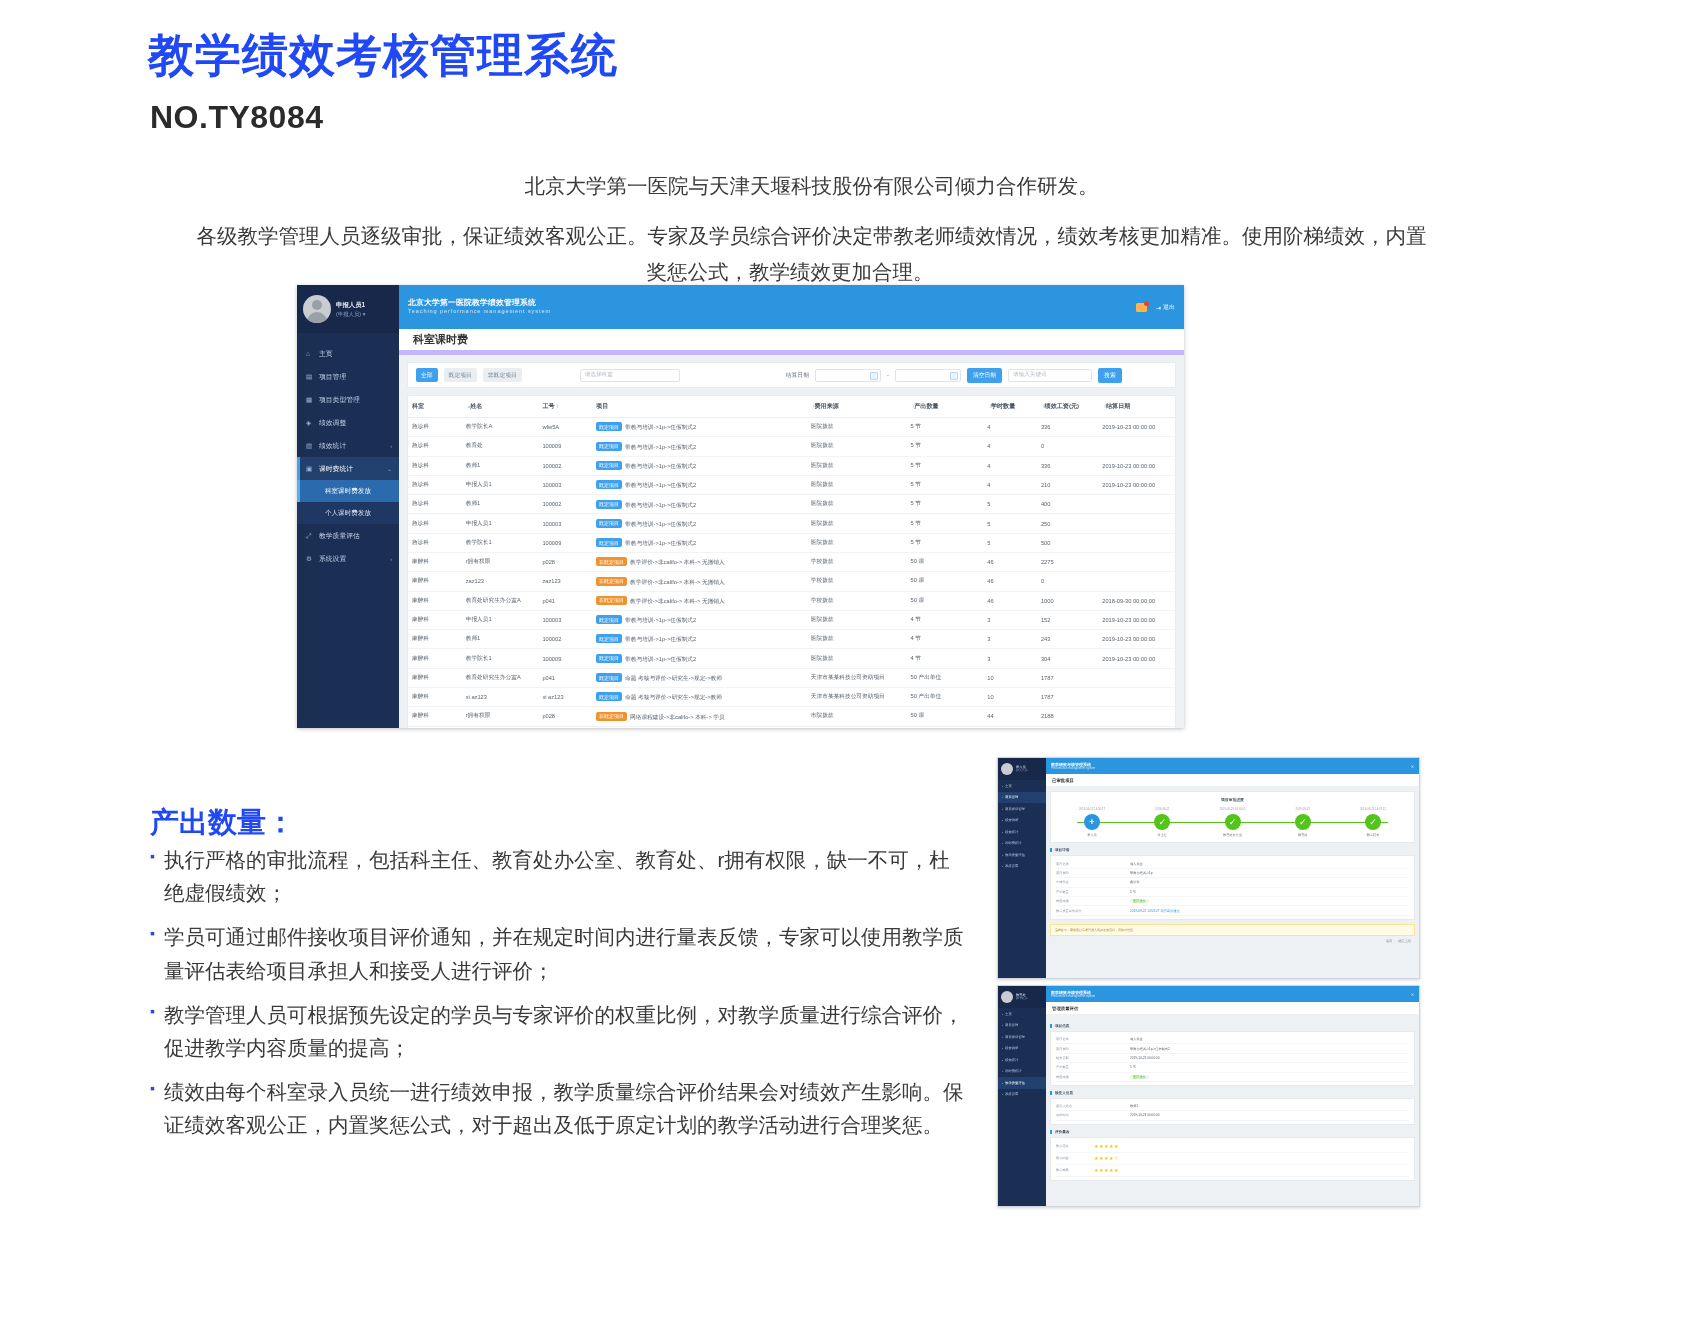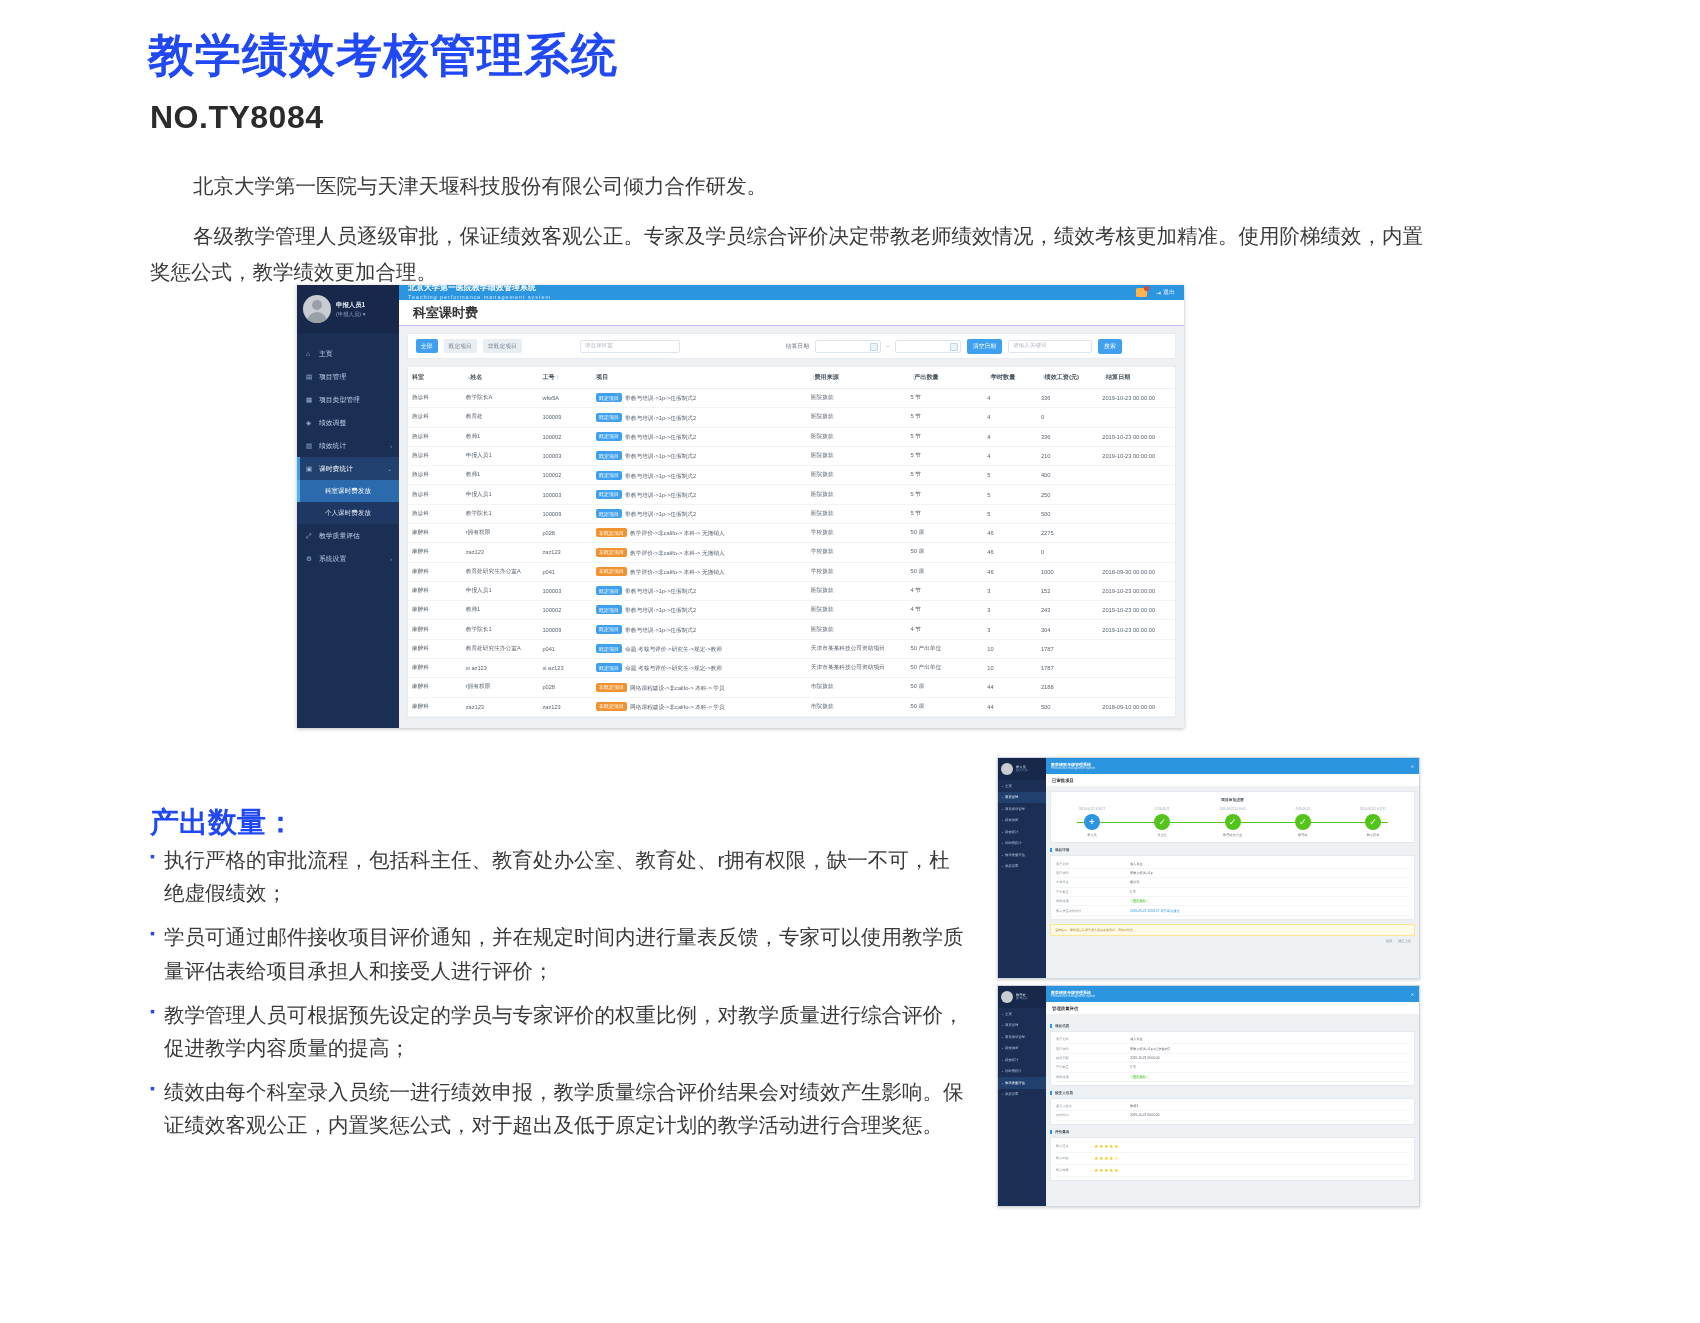--- a/index.html
+++ b/index.html
@@ -24,21 +24,21 @@
     font-size:32px; font-weight:bold; color:#2b2b2b;
     letter-spacing:0.5px;
   }
 
   
   .intro { position:absolute; left:150px; top:168px; width:1280px; }
   .intro p {
     margin:0 0 14px 0;
     font-size:20.5px; line-height:1.75; color:#3a3a3a;
   }
-  .intro p.indent { text-indent:2.1em; }
+  .intro p.indent { text-indent:2.1em;text-align:center; }
 
   
   .shot-main {
     position:absolute; left:297px; top:285px;
     width:887px; height:443px;
     background:#fff;
     box-shadow:0 1px 4px rgba(0,0,0,.25);
     overflow:hidden;
     display:flex;
   }
@@ -80,35 +80,35 @@
   .sb-sub {
     height:22px; display:flex; align-items:center; justify-content:center;
     font-size:6.6px; position:relative;
   }
   .sb-sub.sel { background:#2a6aad; color:#fff; }
   .sb-sub.sel::before{ content:""; position:absolute; left:0; top:0; bottom:0; width:2.5px; background:#4fb3f7; }
   .sb-sub.alt { background:#1f3763; color:#dde7f5; }
 
   .shot-body { flex:1; display:flex; flex-direction:column; min-width:0; }
   .app-top {
-    height:15px; background:#2b95e0;
+    height:44px; background:#2b95e0;
     display:flex; align-items:center; padding:0 9px;
     color:#fff; position:relative;
   }
   .app-top .t1 { font-size:7.8px; font-weight:bold; line-height:1.35; letter-spacing:.2px; }
   .app-top .t2 { font-size:5.6px; color:#cfe8fb; letter-spacing:.9px; line-height:1.35; }
   .app-top .right { margin-left:auto; display:flex; align-items:center; gap:9px; }
   .msg-ico { width:11px; height:9px; background:#ffb24d; border-radius:1.5px; position:relative; }
   .msg-ico::after{ content:""; position:absolute; right:-2px; top:-2px; width:5px; height:5px; border-radius:50%; background:#e8413a; }
   .logout { font-size:6px; color:#e8f4ff; display:flex; align-items:center; gap:2px; }
 
   .app-crumb {
     height:26px; background:#fff; display:flex; align-items:center;
-    padding:0 14px; font-size:13px; color:#333; font-weight:bold;
-    border-bottom:1px solid #c4b5fd;
+    padding:0 14px; font-size:11px; color:#333; font-weight:bold;
+    border-bottom:5px solid #c4b5fd;
   }
   .app-main { flex:1; background:#eef1f4; padding:7px 8px 0 8px; overflow:hidden; }
 
   .filterbar {
     background:#fff; height:26px; display:flex; align-items:center;
     padding:0 8px; gap:6px; border:1px solid #e8ebef;
   }
   .chip {
     font-size:5.8px; padding:2.5px 5px; border-radius:2px;
     background:#e9eef3; color:#78838f; white-space:nowrap;

